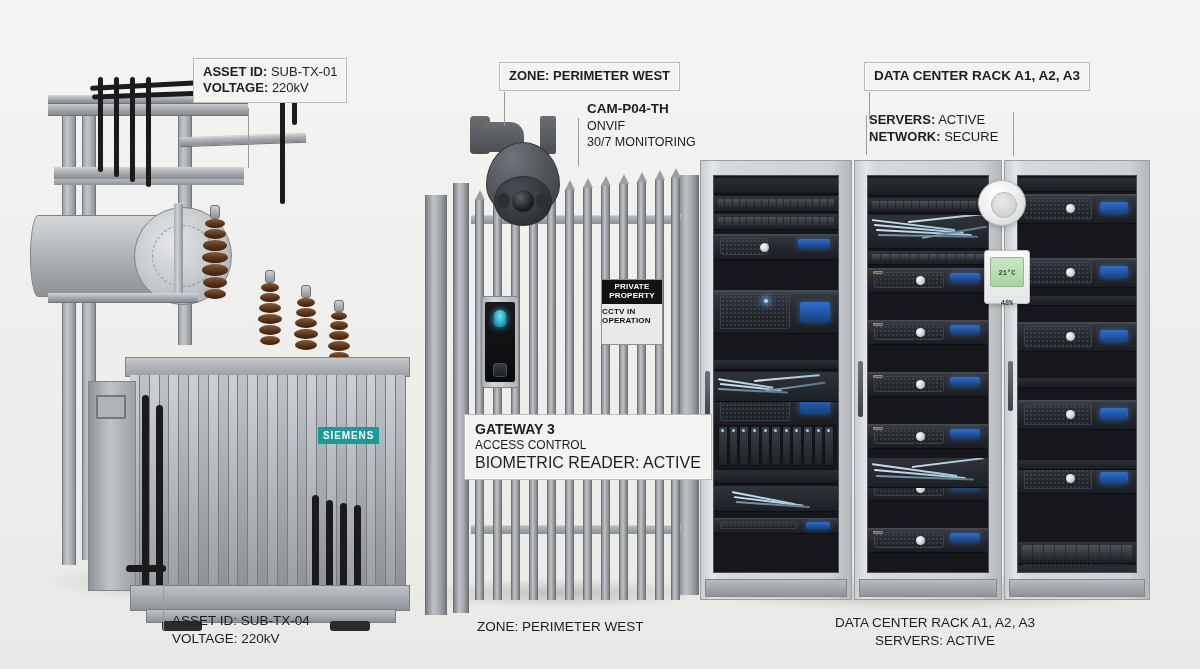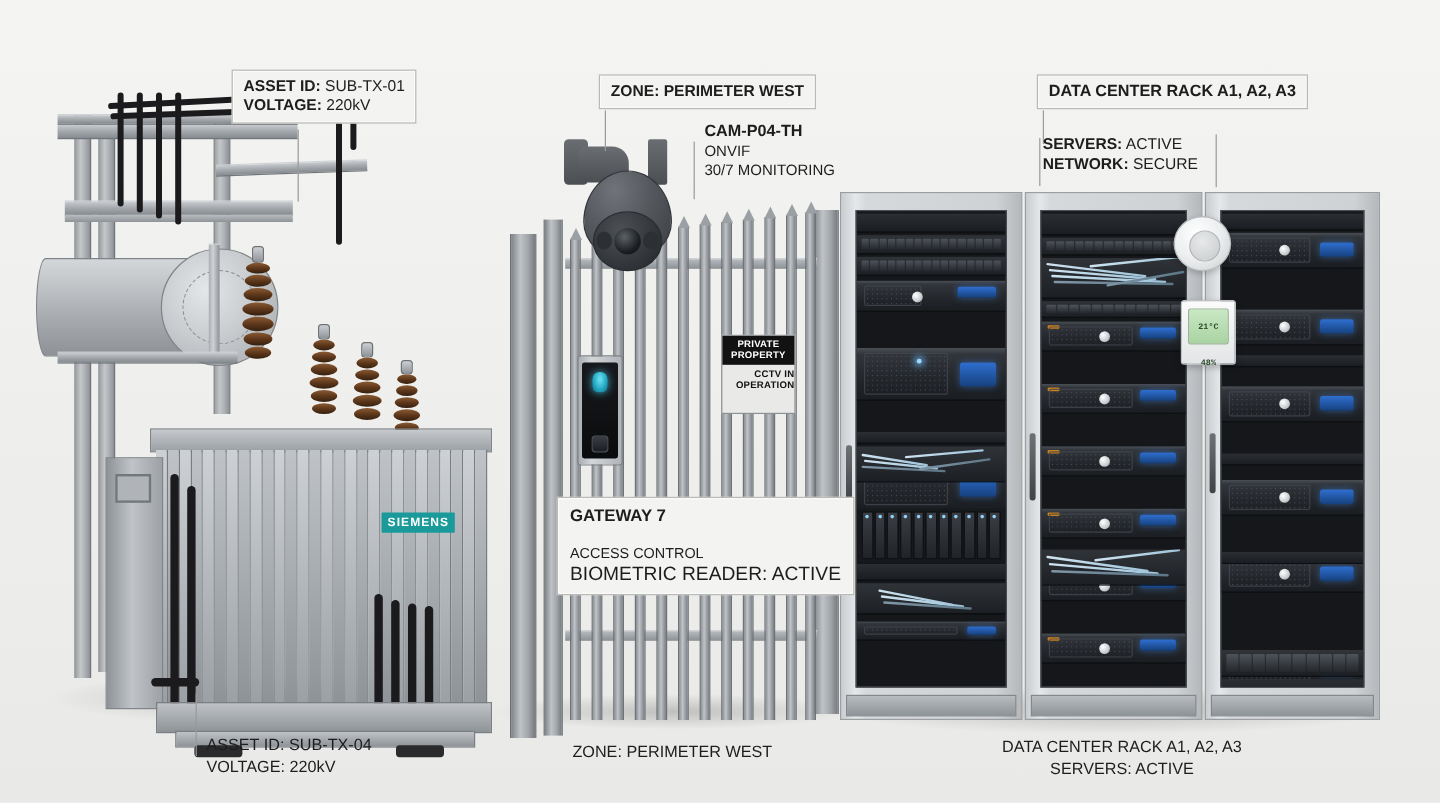--- a/index.html
+++ b/index.html
@@ -148,21 +148,21 @@
     box-shadow:0 0 7px rgba(80,210,240,.75); }
   .rd-pad { position:absolute; left:50%; transform:translateX(-50%); bottom:11px;
     width:14px; height:14px; border-radius:3px;
     background: linear-gradient(180deg,#3a3e44,#1b1e22); border:1px solid #4a4e54; }
 
   
   #sign { position:absolute; left:601px; top:279px; width:62px; height:66px;
           background:#e9e9e7; border:1px solid #8d9195; }
   .sg-top { background:#121212; color:#fff; text-align:center;
             font-size:8px; font-weight:bold; line-height:1.12; padding:3px 0 3px 0; letter-spacing:.2px; }
-  .sg-bot { color:#121212; text-align:right; font-size:8px; font-weight:bold;
+  .sg-bot { color:#121212; text-align:left; font-size:8px; font-weight:bold;
             line-height:1.15; padding:3px 0; letter-spacing:.2px; }
 
   
   #racks { position:absolute; left:700px; top:160px; width:450px; height:440px; }
   .rack {
     position:absolute; top:0; bottom:0;
     background: linear-gradient(90deg,#c9cdd0 0%,#e5e8ea 8%,#d6d9dc 14%,#cfd2d5 86%,#b4b8bb 100%);
     border:1px solid #9a9ea1;
   }
   .rack-inner {
@@ -704,22 +704,22 @@
     </div>
     <div style="font-size:13px;">
       <span class="k">NETWORK:</span>
       <span class="v">SECURE</span>
     </div>
   </div>
 
   <div class="ln ln-v" style="left:1013px; top:112px; height:44px;"></div>
 
   <div class="tagbox" style="left:464px; top:414px; padding:6px 10px 7px 10px;">
-    <div style="font-size:14px;" class="k">GATEWAY 7</div>
-    <div style="font-size:12px;margin-top:16px;" class="v">ACCESS CONTROL</div>
+    <div style="font-size:14px;" class="k">GATEWAY 3</div>
+    <div style="font-size:12px;" class="v">ACCESS CONTROL</div>
     <div style="font-size:16px;" class="v">BIOMETRIC READER: ACTIVE</div>
   </div>
 
   <div class="ln ln-v" style="left:163px; top:578px; height:52px;"></div>
   <div class="tagplain" style="left:172px; top:612px;">
     <div style="font-size:13.5px;" class="v">ASSET ID: SUB-TX-04</div>
     <div style="font-size:13.5px;" class="v">VOLTAGE: 220kV</div>
   </div>
 
   <div class="tagplain" style="left:477px; top:618px; font-size:13.5px;">

